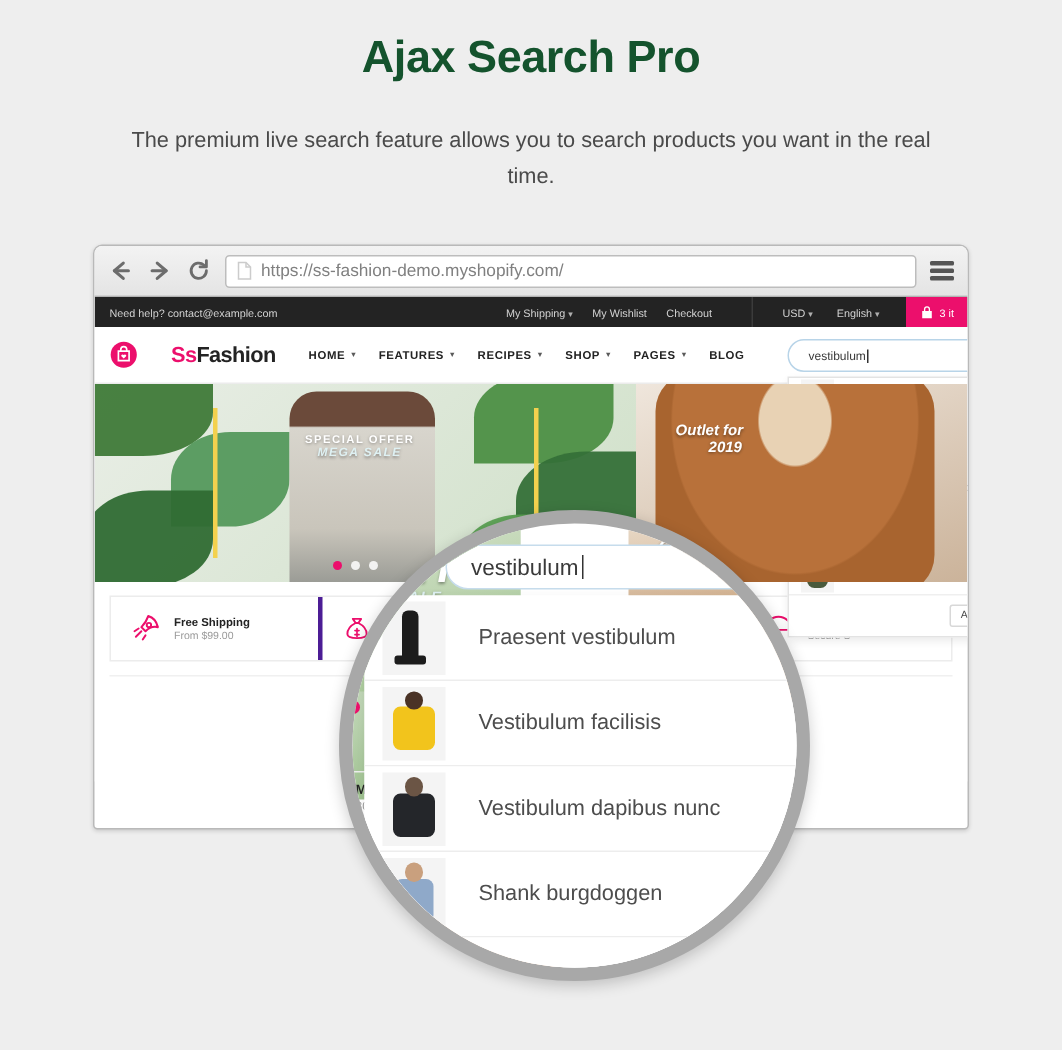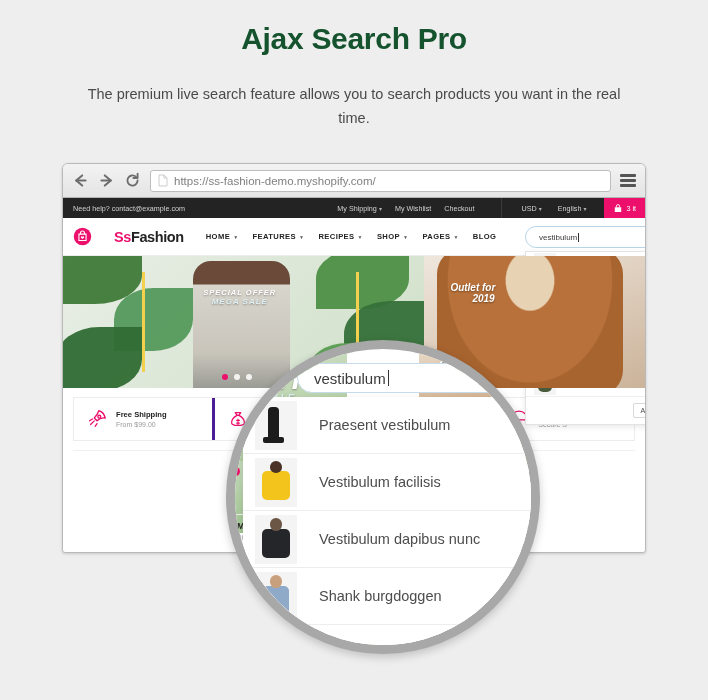--- a/index.html
+++ b/index.html
@@ -139,21 +139,21 @@
   
   .hero { position: relative; height: 132px; display: flex; overflow: hidden; }
   .hero-left { flex: 1 1 62%; position: relative; overflow: hidden;
     background: linear-gradient(135deg,#e9eee6,#cfe0c8); }
   .leaf { position: absolute; border-radius: 50% 0 50% 0; opacity: .95; }
   .model-a { position: absolute; left: 36%; top: 4%; width: 27%; height: 96%;
     background: linear-gradient(180deg,#6b4a3a 0%,#6b4a3a 18%,#d8d5cd 19%,#c9c5bb 72%,#9b9c96 100%);
     border-radius: 18px 18px 0 0; }
   .offer { position: absolute; left: 18%; top: 24%; width: 62%; text-align: center;
     color: #fff; text-shadow: 0 1px 2px rgba(0,0,0,.35); }
-  .offer .l1 { font-size: 7.5px; font-weight: bold; letter-spacing: 1px; font-style: italic; }
+  .offer .l1 { font-size: 7.5px; font-weight: bold; letter-spacing: 1px; }
   .offer .l2 { font-size: 24px; font-weight: bold; letter-spacing: 1px; line-height: 24px; }
   .offer .l3 { font-size: 8px; font-weight: bold; letter-spacing: 1px; font-style: italic; color:#dff1f3; }
   .vbar { position: absolute; width: 3px; background: #f3d14e; top: 12%; height: 76%; }
   .dots-row { position: absolute; left: 44%; bottom: 8px; display: flex; gap: 6px; }
   .sdot { width: 6px; height: 6px; border-radius: 50%; background: #ffffff; opacity:.85; }
   .sdot.on { background: #ec0f6c; opacity: 1; }
   .hero-right { flex: 1 1 38%; position: relative; overflow: hidden;
     background: linear-gradient(160deg,#efe6dc,#cbb39a); }
   .model-b { position: absolute; left: 6%; top: -6%; width: 84%; height: 112%;
     background: radial-gradient(ellipse at 50% 22%, #e8d2b4 0 18%, #b8713a 19% 62%, #a8642f 63% 100%);

